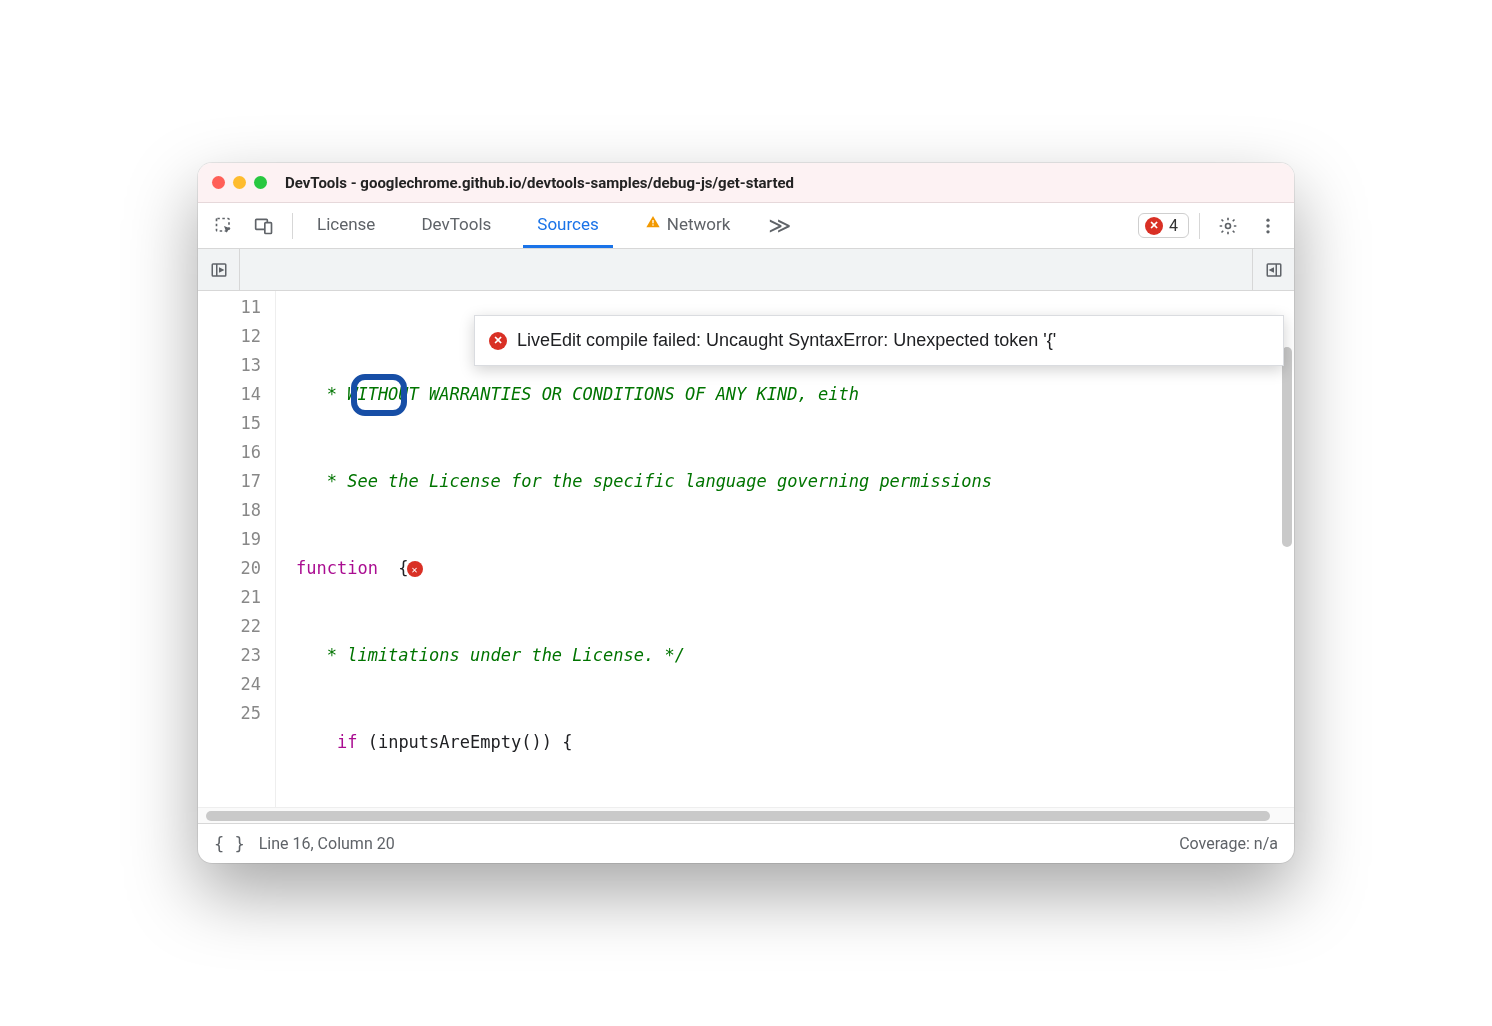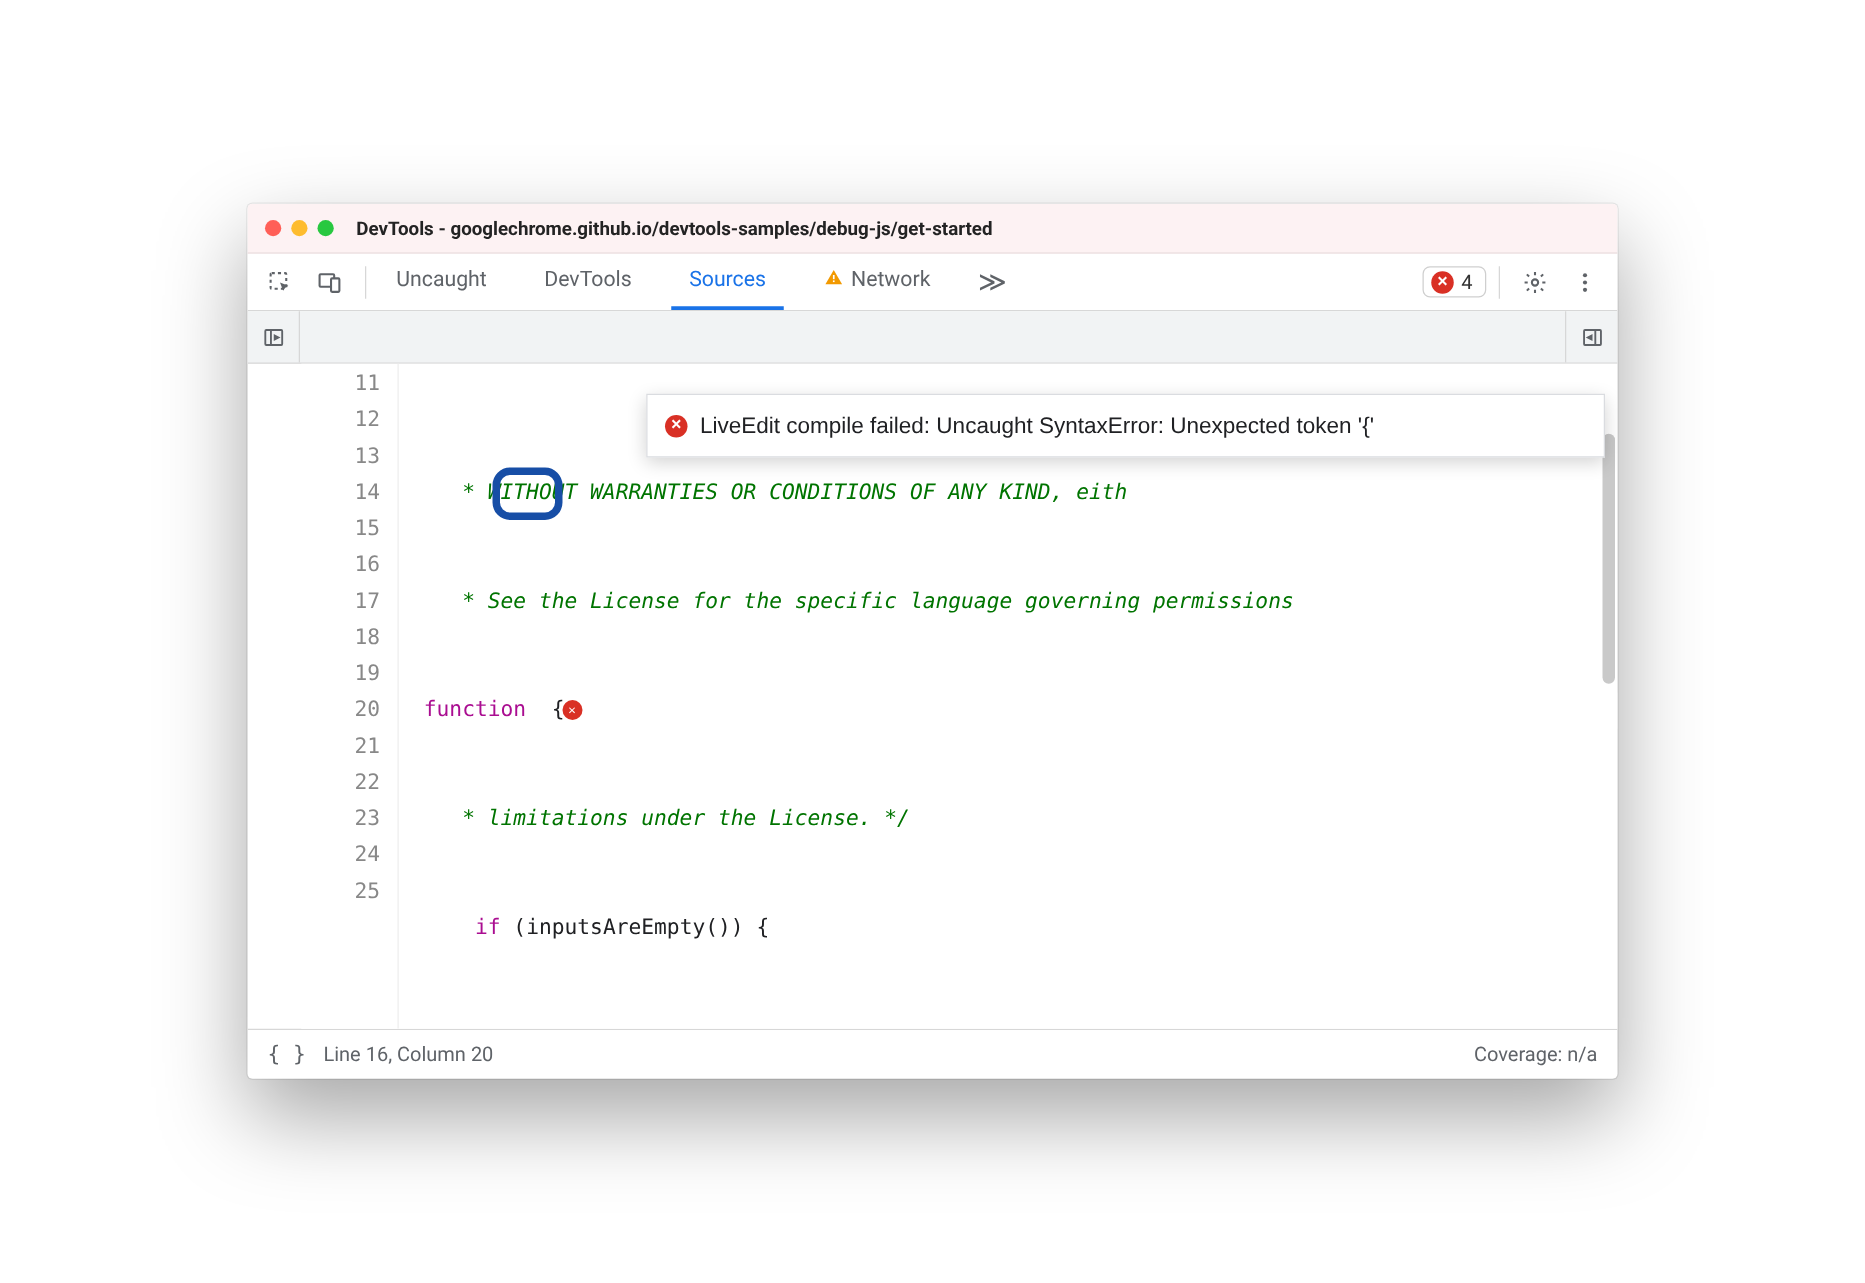--- a/index.html
+++ b/index.html
@@ -9,21 +9,21 @@
     width: 1492px;
     height: 1026px;
     display: flex;
     align-items: center;
     justify-content: center;
   }
   .window {
     width: 1096px;
     height: 700px;
     background: #fff;
-    border-radius: 4px;
+    border-radius: 14px;
     box-shadow: 0 30px 70px rgba(0,0,0,0.35), 0 0 0 1px rgba(0,0,0,0.08);
     overflow: hidden;
     display: flex;
     flex-direction: column;
     position: relative;
   }
   
   .titlebar {
     display: flex;
     align-items: center;
@@ -103,21 +103,21 @@
   .file-icon { position:relative; width:16px; height:18px; }
   .file-icon svg { width:16px; height:18px; color:#5f6368; }
   .mod-dot {
     position:absolute; width:8px; height:8px; background:#9334e6;
     border-radius:50%; bottom:-1px; left:-1px;
   }
   .close-x { color:#5f6368; font-size:16px; padding:0 2px; }
   .tabbar-spacer { flex:1; }
   .pane-right { border-left:1px solid #d7d7d7; border-right:none; }
   
-  .editor-frame { flex:1; display:flex; flex-direction:row; min-height:0;padding-left:43px; }
+  .editor-frame { flex:1; display:flex; flex-direction:column; min-height:0; }
   .editor {
     flex:1; display:flex; font-family: Menlo, Consolas, monospace;
     font-size:17px; line-height:29px; position:relative; overflow:hidden;
     background:#fff;
   }
   .gutter {
     width:78px; text-align:right; padding:2px 14px 2px 0;
     color:#888; user-select:none; background:#fff;
     border-right:1px solid #eee;
   }
@@ -196,21 +196,21 @@
         </svg>
     </div>
     <div class="tb-btn">
       <svg viewBox="0 0 24 24" fill="none" stroke="currentColor" stroke-width="2">
           <rect x="2" y="4" width="14" height="12" rx="1"></rect>
           <rect x="13" y="8" width="8" height="13" rx="1" fill="#fff"></rect>
         </svg>
     </div>
     <div class="divider"></div>
     <div class="tabs">
-      <div class="tab">Uncaught</div>
+      <div class="tab">License</div>
       <div class="tab">DevTools</div>
       <div class="tab active">Sources</div>
       <div class="tab">
         <span class="tab-warning-icon">
           <svg viewBox="0 0 24 24">
               <path d="M12 3 L22 20 L2 20 Z" fill="#f29900"></path>
               <rect x="11" y="9" width="2" height="5" fill="#fff"></rect>
               <rect x="11" y="15.5" width="2" height="2" fill="#fff"></rect>
             </svg>
         </span>

